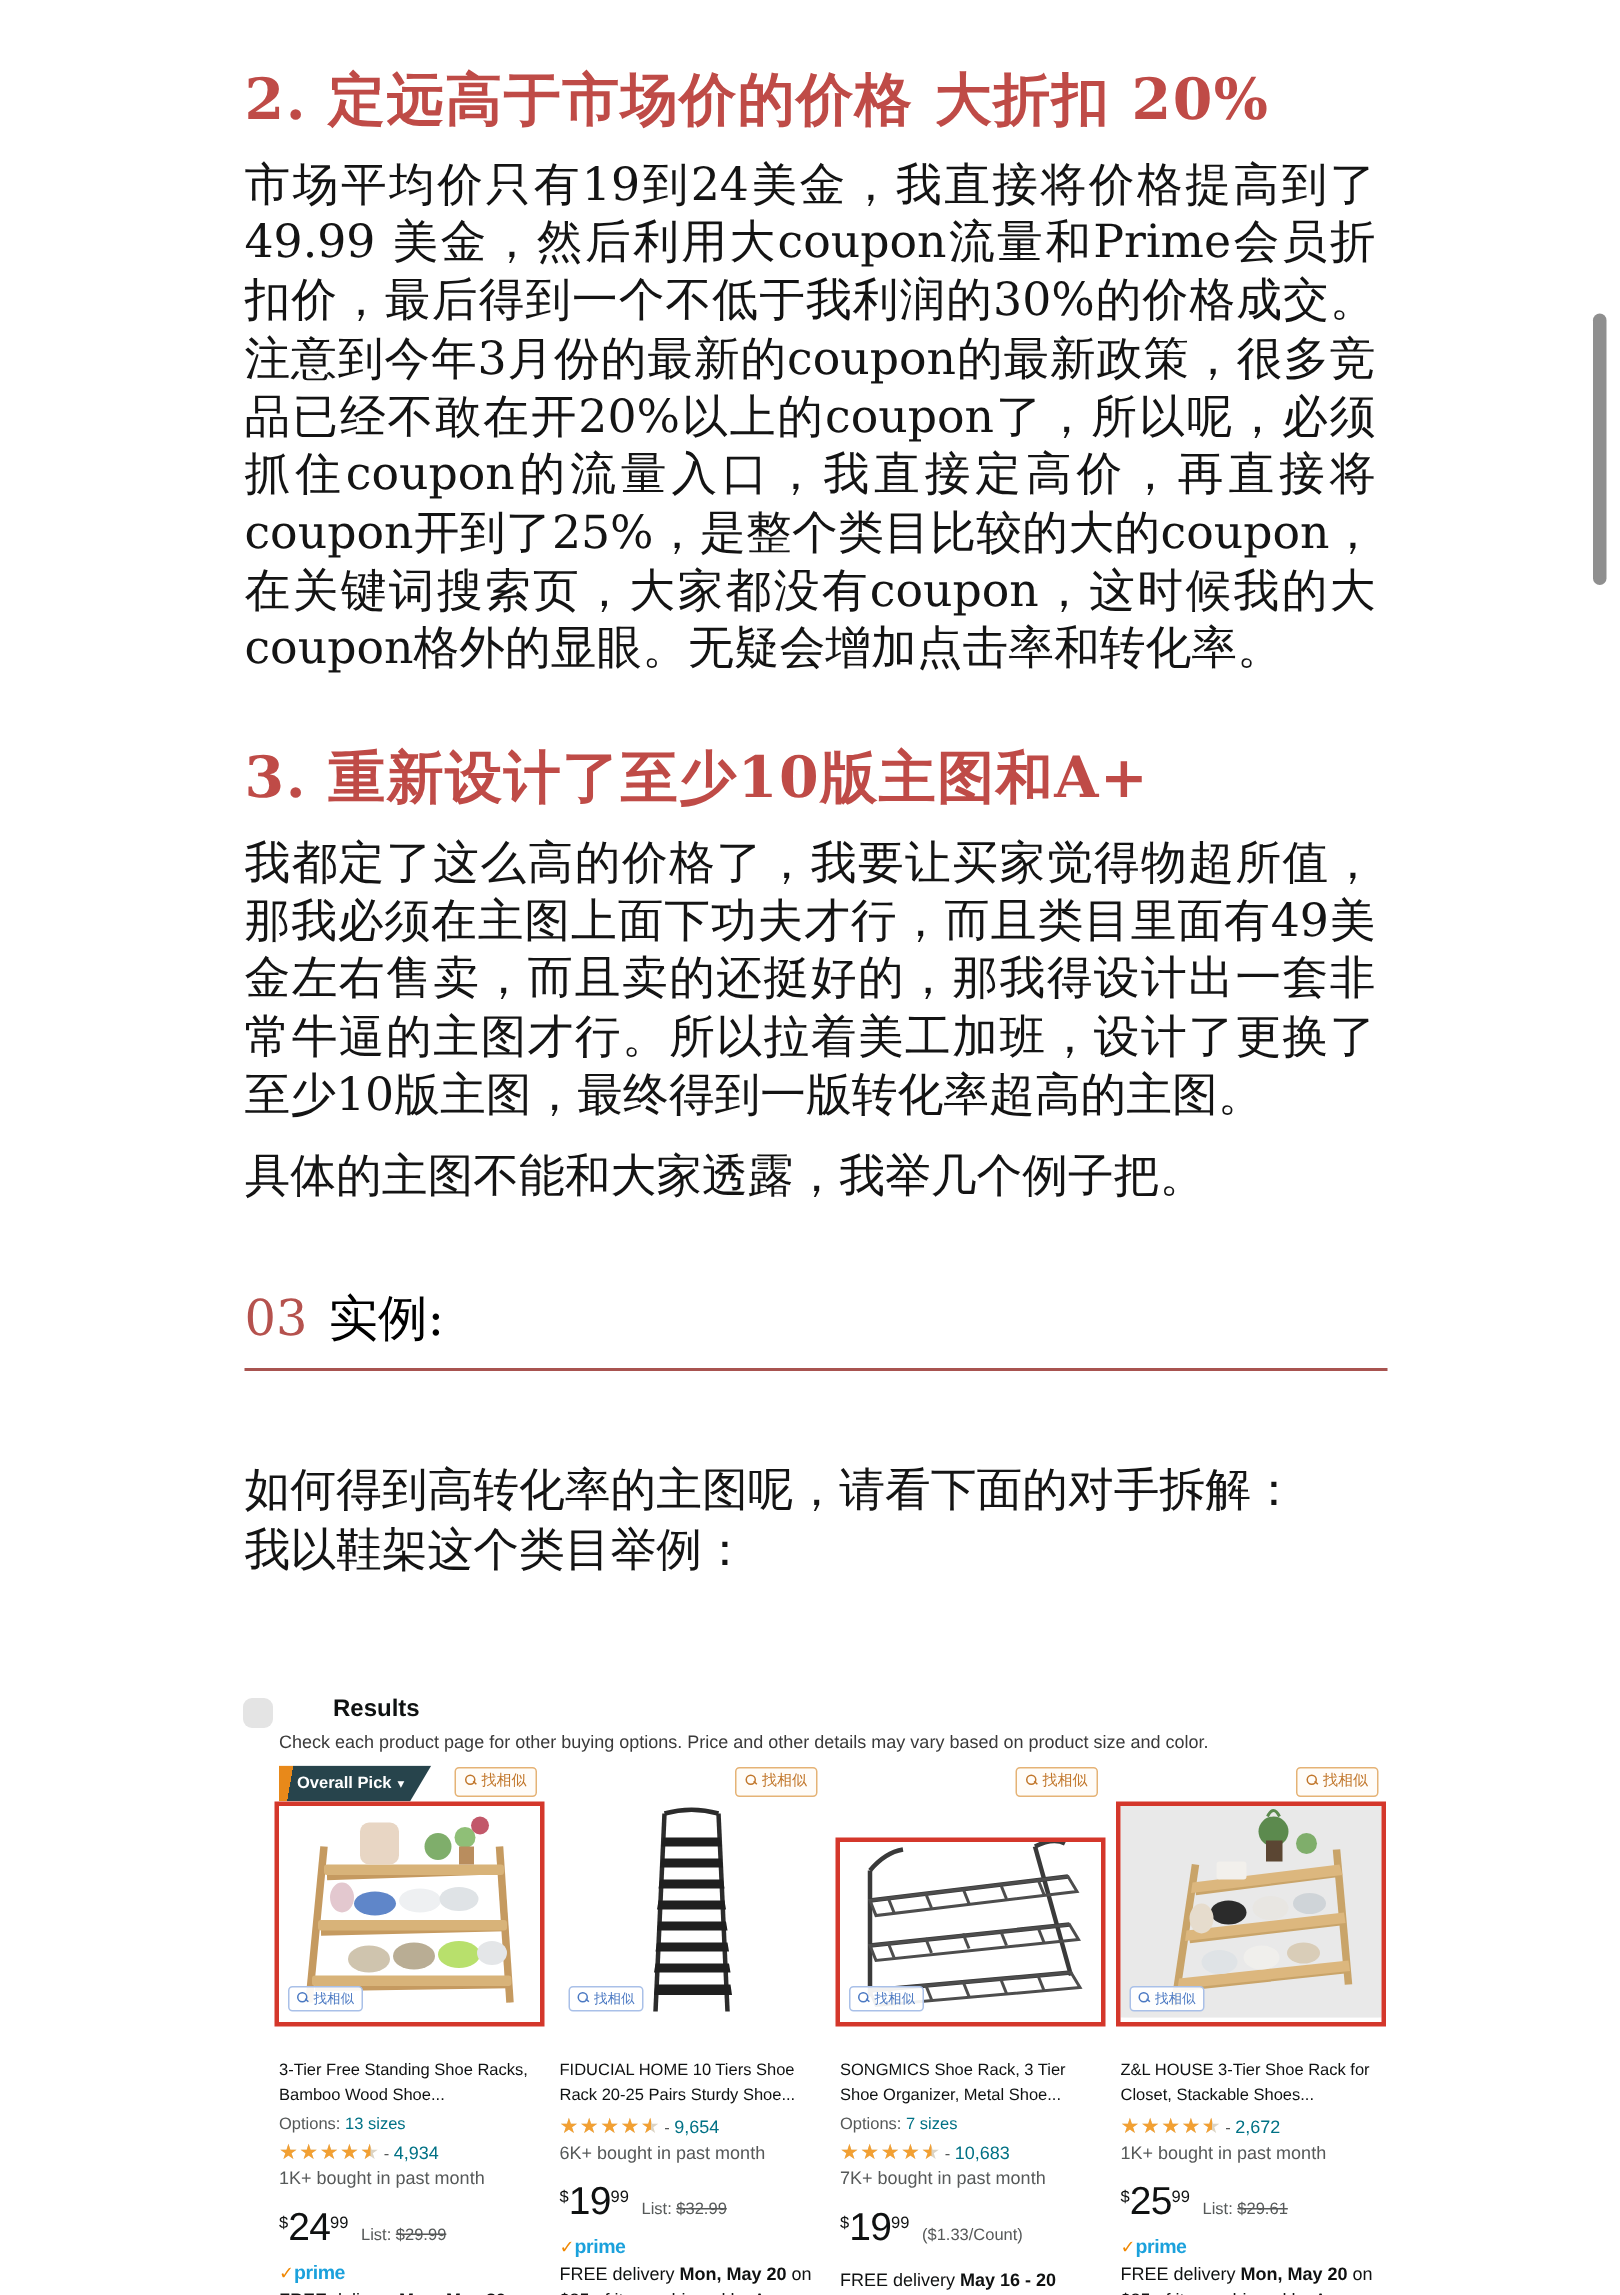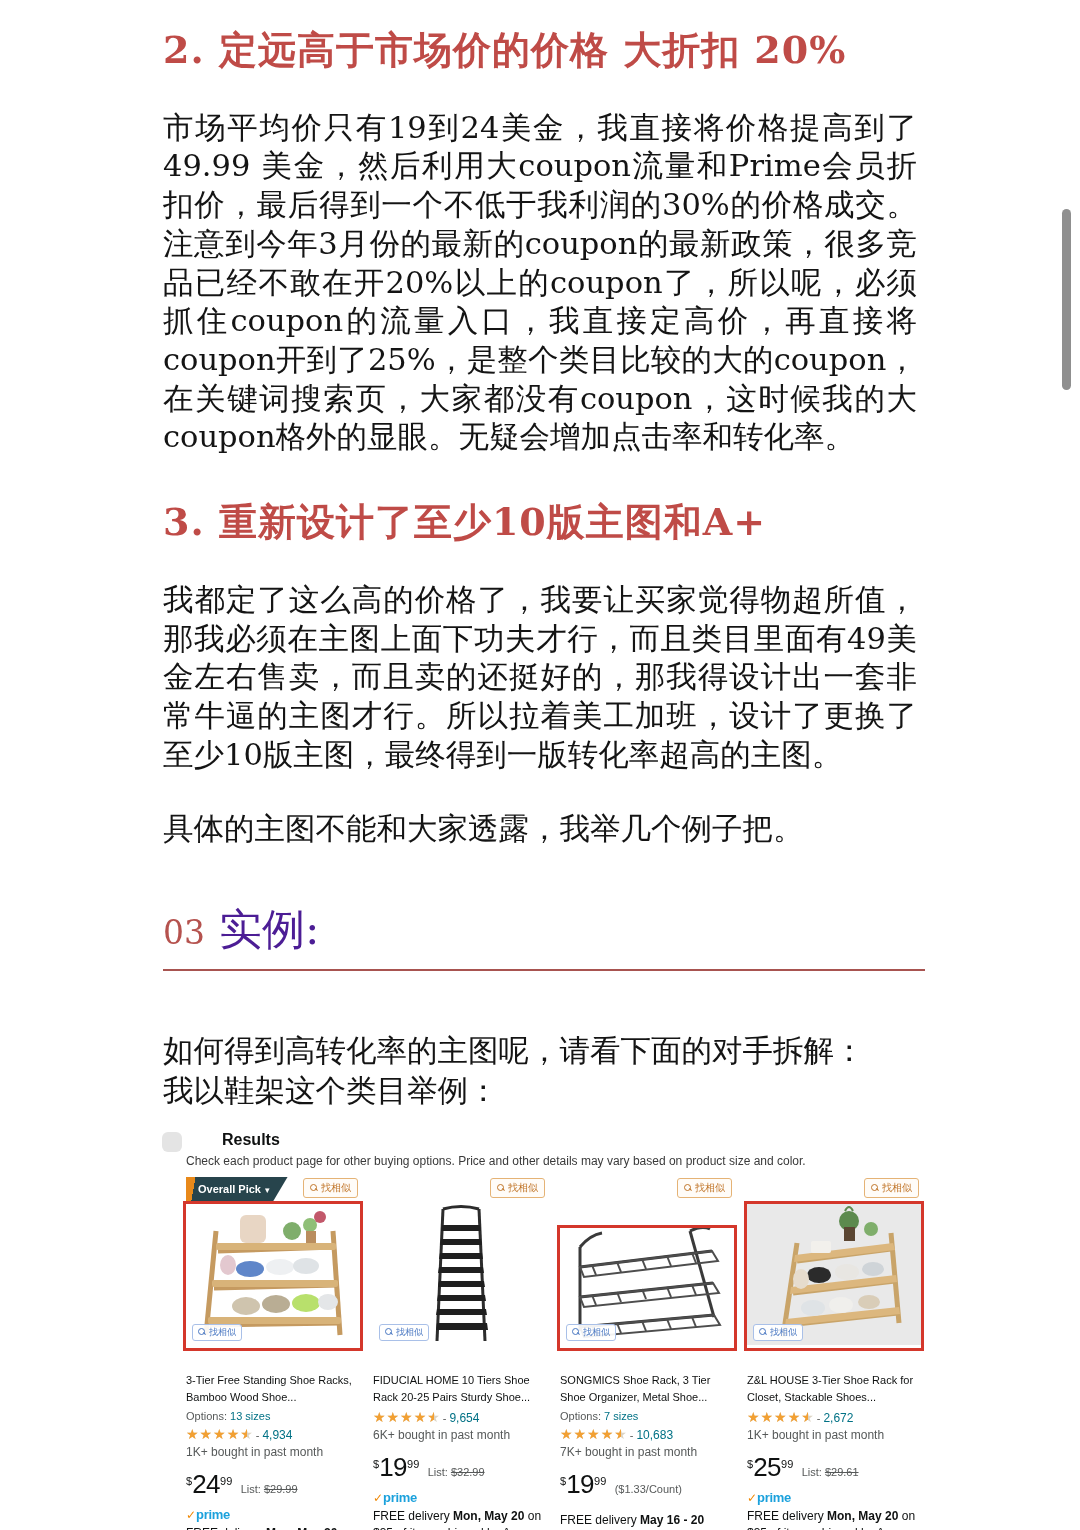--- a/index.html
+++ b/index.html
@@ -2,34 +2,34 @@
 <html><head>
 <meta charset="utf-8">
 <style>
   * { margin:0; padding:0; box-sizing:border-box; }
   html,body { background:#ffffff; }
   body {
     position:relative; width:1080px; height:1530px; overflow:hidden;
     font-family:"DejaVu Serif","Liberation Serif",serif; color:#161616;
   }
   
-  .article { position:absolute; left:163px; top:0; width:754px; }
+  .article { position:absolute; left:163px; top:16px; width:754px; }
   .sec-heading {
     color:#bf4b47; font-size:38px; font-weight:600; letter-spacing:1px;
     margin-top:27px; line-height:1.2;
   }
   .sec-heading.h3 { margin-top:42px; }
   .para {
     font-size:30.5px; line-height:1.27; text-align:justify;
-    margin-top:36px; color:#141414;
+    margin-top:16px; color:#141414;
   }
   .para.single { text-align:left; }
   .marker-row { margin-top:52px; padding-bottom:10px; border-bottom:2px solid #a85450; width:762px; }
   .marker-num { color:#b5524e; font-size:33px; }
-  .marker-label { color:#4c1d95; font-size:43px; margin-left:14px; }
+  .marker-label { color:#000000; font-size:33px; margin-left:14px; }
   .lead-in { font-size:30.5px; line-height:1.32; margin-top:60px; color:#141414;
     font-family:"DejaVu Sans","Liberation Sans",sans-serif; }
   
   .scroll-thumb {
     position:absolute; left:1062px; top:209px; width:9px; height:181px;
     background:#8f8f8f; border-radius:5px;
   }
   
   .amazon {
     position:absolute; left:186px; top:1131px; width:735px;

